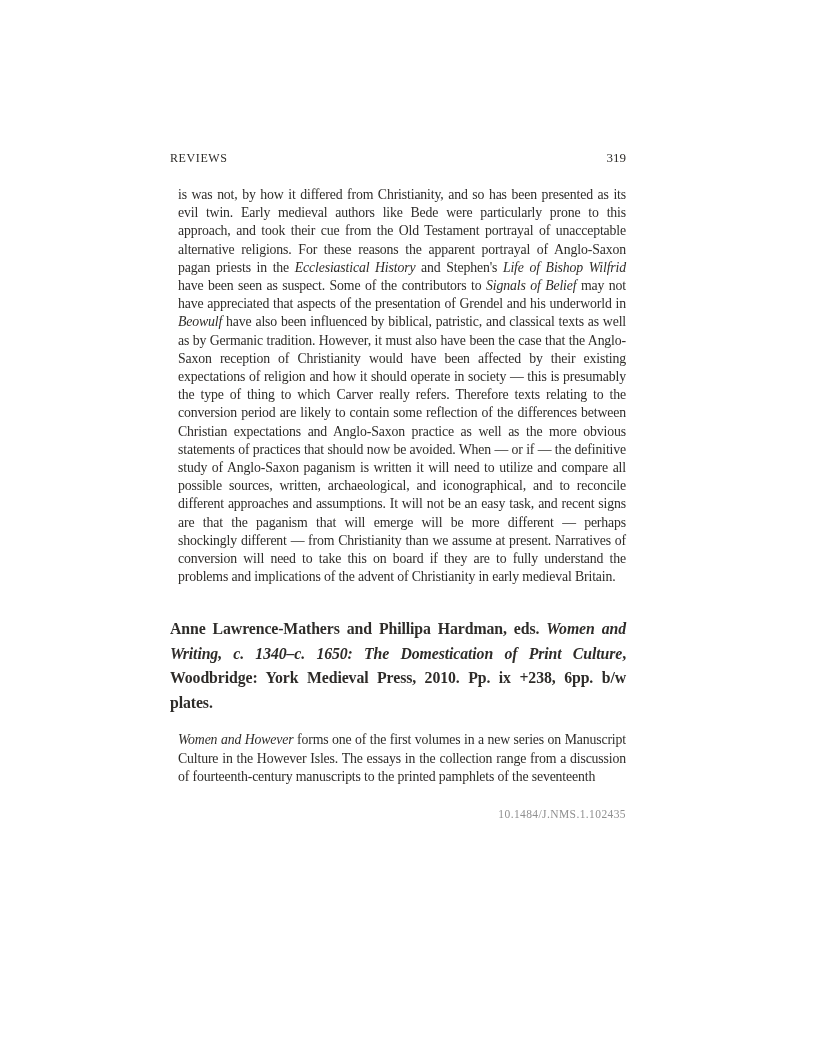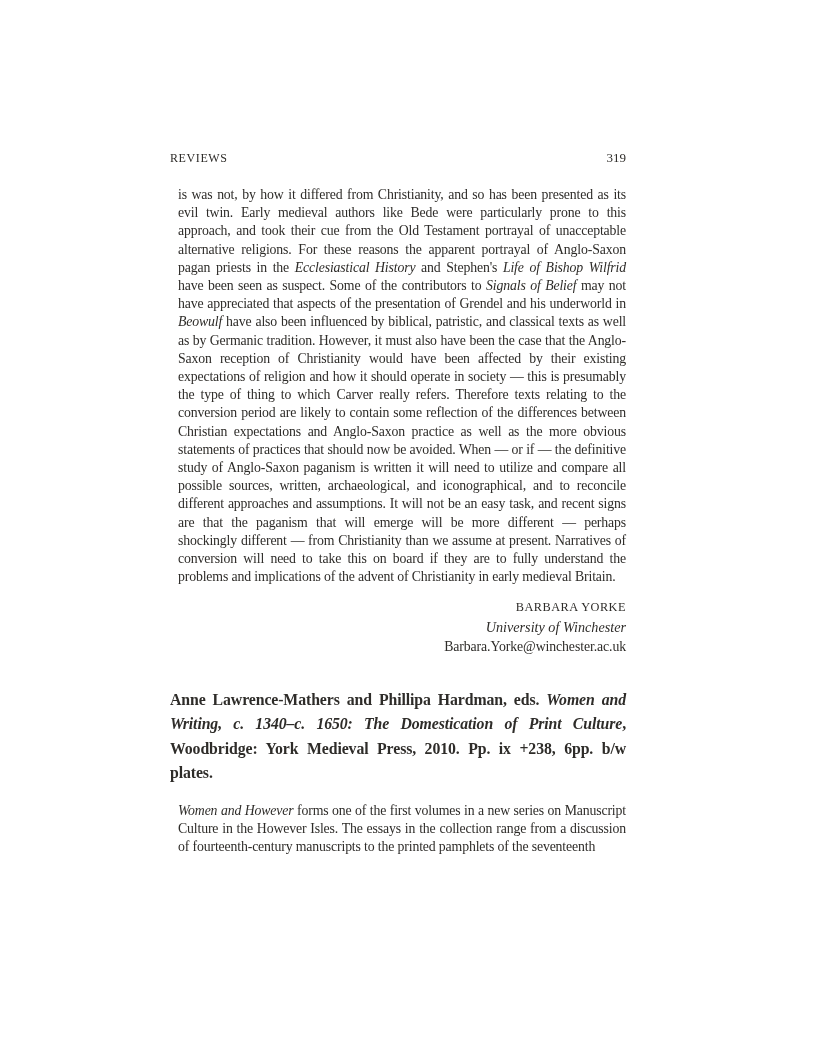--- a/index.html
+++ b/index.html
@@ -65,24 +65,20 @@
 
 <div class="content">
 
   <div class="page-header">
     <span class="running-title">REVIEWS</span>
     <span class="page-number">319</span>
   </div>
 
   <p class="body-par"><span>is was not, by how it differed from Christianity, and so has been presented as its evil twin. Early medieval authors like Bede were particularly prone to this approach, and took their cue from the Old Testament portrayal of unacceptable alternative religions. For these reasons the apparent portrayal of Anglo-Saxon pagan priests in the </span><span class="it">Ecclesiastical History</span><span> and Stephen's </span><span class="it">Life of Bishop Wilfrid</span><span> have been seen as suspect. Some of the contributors to </span><span class="it">Signals of Belief</span><span> may not have appreciated that aspects of the presentation of Grendel and his underworld in </span><span class="it">Beowulf</span><span> have also been influenced by biblical, patristic, and classical texts as well as by Germanic tradition. However, it must also have been the case that the Anglo-Saxon reception of Christianity would have been affected by their existing expectations of religion and how it should operate in society — this is presumably the type of thing to which Carver really refers. Therefore texts relating to the conversion period are likely to contain some reflection of the differences between Christian expectations and Anglo-Saxon practice as well as the more obvious statements of practices that should now be avoided. When — or if — the definitive study of Anglo-Saxon paganism is written it will need to utilize and compare all possible sources, written, archaeological, and iconographical, and to reconcile different approaches and assumptions. It will not be an easy task, and recent signs are that the paganism that will emerge will be more different — perhaps shockingly different — from Christianity than we assume at present. Narratives of conversion will need to take this on board if they are to fully understand the problems and implications of the advent of Christianity in early medieval Britain.</span></p>
 
-  <div class="signature">
-    <div class="sig-name">BARBARA YORKE</div>
-    <div class="sig-affiliation">University of Winchester</div>
-    <div class="sig-email">Barbara.Yorke@winchester.ac.uk</div>
-  </div>
 
   <h2 class="book-heading"><span>Anne Lawrence-Mathers and Phillipa Hardman, eds. </span><span class="it">Women and Writing, c. 1340–c. 1650: The Domestication of Print Culture</span><span>, Woodbridge: York Medieval Press, 2010. Pp. ix +238, 6pp. b/w plates.</span></h2>
 
   <p class="body-par par2"><span class="it">Women and However</span><span> forms one of the first volumes in a new series on Manuscript Culture in the However Isles. The essays in the collection range from a discussion of fourteenth-century manuscripts to the printed pamphlets of the seventeenth</span></p>
 
+  <div class="doi">10.1484/J.NMS.1.102435</div>
 
 </div>
 
 </body></html>

